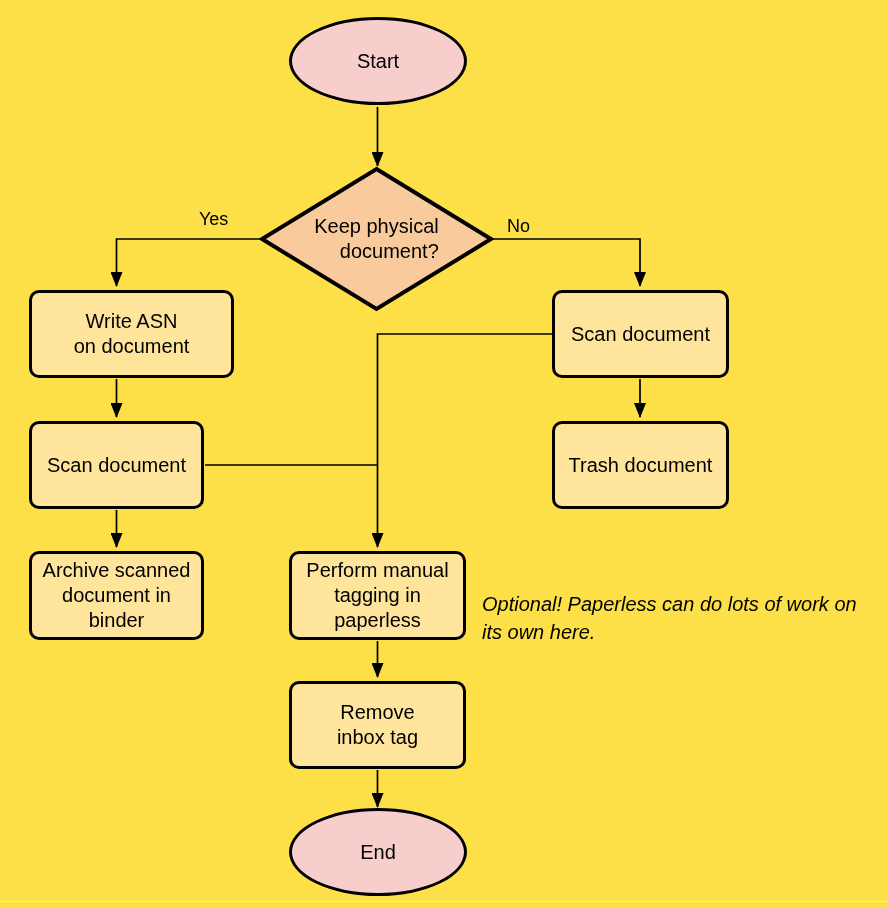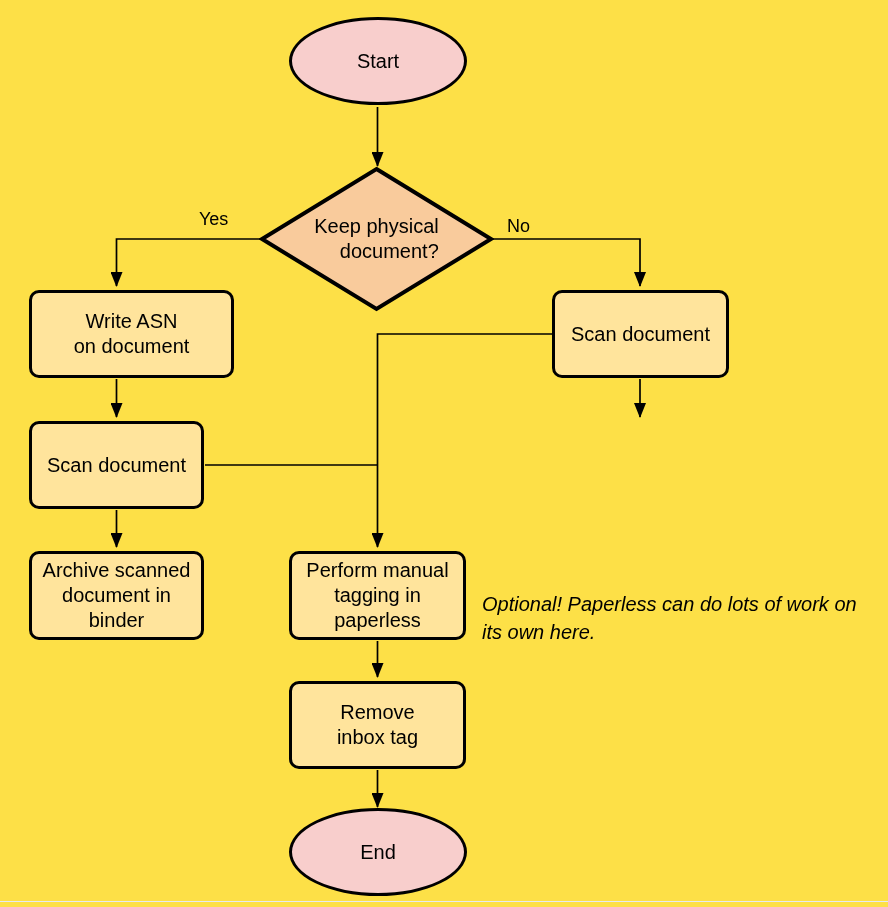--- a/index.html
+++ b/index.html
@@ -93,20 +93,23 @@
   <div id="node-archive" class="node process">
     <span>Archive scanned
 document in
 binder</span>
   </div>
 
   <div id="node-scan-right" class="node process">
     <span>Scan document</span>
   </div>
 
+  <div id="node-trash" class="node process">
+    <span>Trash document</span>
+  </div>
 
   <div id="node-tagging" class="node process">
     <span>Perform manual
 tagging in
 paperless</span>
   </div>
 
   <div id="node-remove" class="node process">
     <span>Remove
 inbox tag</span>

